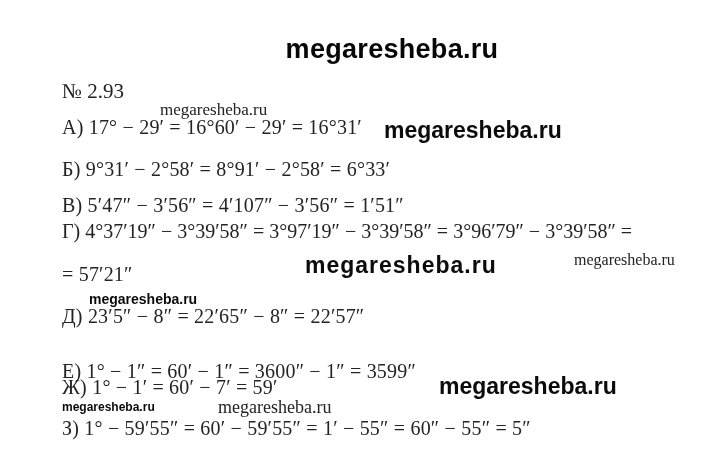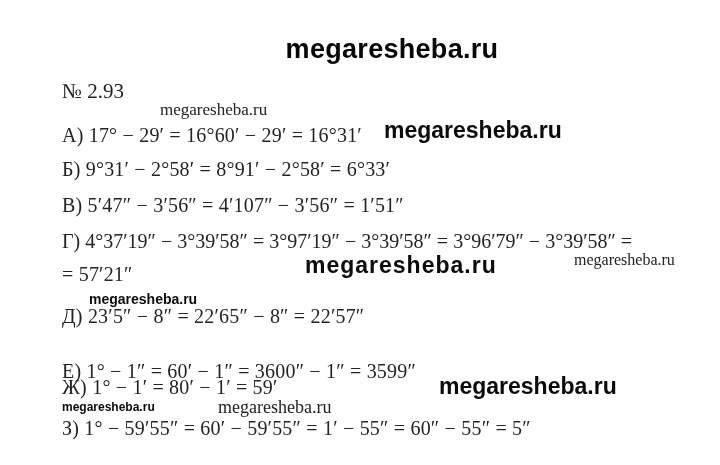--- a/index.html
+++ b/index.html
@@ -39,24 +39,24 @@
 
   
   .math {
     position: absolute;
     left: 30px;
     font-size: 20px;
     white-space: nowrap;
     color: #242424;
     letter-spacing: 0.2px;
   }
-  .line-a  { top: 92px; }
+  .line-a  { top: 84px; }
   .line-b  { top: 126px; }
   .line-v  { top: 162px; text-align: center; }
-  .line-g  { top: 198px; letter-spacing: 0px; }
+  .line-g  { top: 188px; letter-spacing: 0px; }
   .line-g2 { top: 231px; }
   .line-d  { top: 273px; text-align: right; }
   .line-e  { top: 328px; }
   .line-zh { top: 344px; }
   .line-z  { top: 385px; }
 
   
   .wm { position: absolute; white-space: nowrap; color: #0b0b0b; }
   .wm-sans-bold { font-family: "Liberation Sans", "DejaVu Sans", sans-serif; font-weight: bold; }
   .wm-serif { font-family: "Liberation Serif", "DejaVu Serif", serif; font-weight: normal; color: #232323; }
@@ -96,21 +96,21 @@
   <span class="wm wm-serif wm-right-g">megaresheba.ru</span>
 
   <div class="math line-g2">= 57′21″</div>
 
   <span class="wm wm-sans-bold wm-above-d">megaresheba.ru</span>
 
   <div class="math line-d">Д) 23′5″ − 8″ = 22′65″ − 8″ = 22′57″</div>
 
   <div class="math line-e">Е) 1° − 1″ = 60′ − 1″ = 3600″ − 1″ = 3599″</div>
 
-  <div class="math line-zh">Ж) 1° − 1′ = 80′ − 1′ = 59′</div>
+  <div class="math line-zh">Ж) 1° − 1′ = 60′ − 7′ = 59′</div>
 
   <span class="wm wm-sans-bold wm-right-zh">megaresheba.ru</span>
 
   <span class="wm wm-sans-bold wm-left-z">megaresheba.ru</span>
 
   <span class="wm wm-serif wm-mid-z">megaresheba.ru</span>
 
   <div class="math line-z">З) 1° − 59′55″ = 60′ − 59′55″ = 1′ − 55″ = 60″ − 55″ = 5″</div>
 
   <div class="brand-title brand-bottom">Мегарешеба.ру</div>

